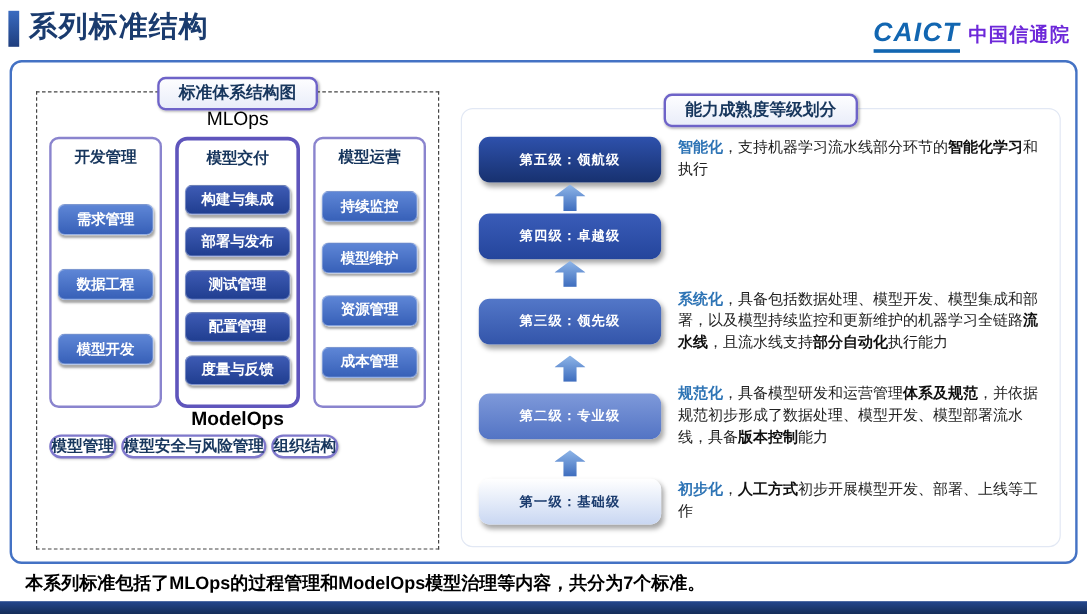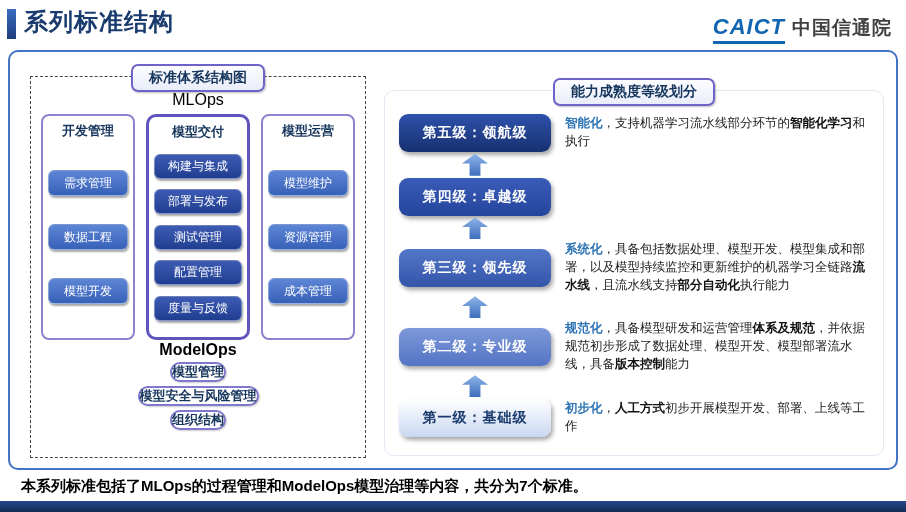--- a/index.html
+++ b/index.html
@@ -11,21 +11,21 @@
   .slide { position:relative; width:906px; height:512px; background:#fff; }
 
   
   .accent-bar { position:absolute; left:7px; top:9px; width:9px; height:30px;
     background:linear-gradient(180deg,#3A6BC0,#1F3E7E); }
   .page-title { position:absolute; left:24px; top:6px; font-size:24px; font-weight:bold;
     color:#1A3B6E; letter-spacing:1px; }
   .logo { position:absolute; right:14px; top:14px; display:flex; align-items:baseline; gap:7px; }
   .logo-caict { color:#1266B1; font-weight:bold; font-style:italic; font-size:22px; letter-spacing:1px;
     border-bottom:3px solid #1266B1; padding-bottom:1px; }
-  .logo-name { color:#404040; font-weight:bold; font-size:19px; letter-spacing:1px; }
+  .logo-name { color:#6d28d9; font-weight:bold; font-size:16px; letter-spacing:1px; }
 
   
   .main-box { position:absolute; left:8px; top:50px; width:890px; height:420px;
     border:2px solid #4472C4; border-radius:10px; background:#fff; }
 
   
   .pill-badge { padding:3px 16px; border:2px solid #6E63C8; border-radius:7px;
     background:linear-gradient(180deg,#FDFDFF,#E9EDF9); font-weight:bold; color:#17365D;
     font-size:14px; white-space:nowrap; box-shadow:1px 1px 2px rgba(0,0,0,.25); }
 
@@ -36,40 +36,40 @@
   .mlops-label { text-align:center; font-weight:normal; font-size:16px; color:#000; margin:0 0 5px; }
   .columns { display:flex; justify-content:space-between; padding:0 10px; height:226px; }
   .col-box { width:94px; border:2px solid #8A84CE; border-radius:8px; display:flex;
     flex-direction:column; background:#fff; }
   .col-box.mid { width:104px; border:3px solid #5F55BC; border-radius:10px; }
   .col-title { text-align:center; font-weight:bold; color:#17365D; font-size:13px; padding:6px 0 0; }
   .col-items { flex:1; display:flex; flex-direction:column; justify-content:space-evenly;
     align-items:center; padding:2px 4px 6px; }
   .item-btn { width:80px; height:26px; background:linear-gradient(180deg,#5E86D6,#3760B8);
     border:1px solid rgba(255,255,255,.35); border-radius:6px; color:#fff; font-size:12px;
-    font-weight:normal; display:flex; align-items:center; justify-content:center;
+    font-weight:bold; display:flex; align-items:center; justify-content:center;
     box-shadow:1px 2px 2px rgba(0,0,0,.35); }
   .col-box.mid .item-btn { width:88px; height:25px;
     background:linear-gradient(180deg,#3E5BB4,#203E90); }
   .modelops-label { text-align:center; font-weight:bold; font-size:16px; color:#000; margin:1px 0 3px; }
-  .mo-bars { display:flex; flex-direction:column; gap:4px; padding:0 10px;align-items:center; }
+  .mo-bars { display:flex; flex-direction:row; gap:4px; padding:0 10px;align-items:center; }
   .mo-bar { height:20px; border:2px solid #7F78CC; border-radius:12px; background:#fff;
     display:flex; align-items:center; justify-content:center; font-weight:bold; font-size:13px;
     color:#17365D; box-shadow:1px 1px 2px rgba(0,0,0,.2); }
 
   
   .right-panel { position:absolute; left:374px; top:38px; right:12px; bottom:12px;
     border:1px solid #E2E8F4; border-radius:10px; display:flex; flex-direction:column;
     padding:0 8px 16px; background:#fff; }
   .right-badge { margin:-13px auto 0; }
   .levels { flex:1; display:flex; flex-direction:column; justify-content:space-between;
     padding:8px 0 2px 6px; }
   .level-row { display:flex; align-items:center; gap:14px; }
   .level-btn { width:152px; height:38px; border-radius:9px; display:flex; align-items:center;
-    justify-content:center; font-size:14px; font-weight:bold; letter-spacing:1px; flex:none;
+    justify-content:center; font-size:11px; font-weight:bold; letter-spacing:1px; flex:none;
     color:#fff; box-shadow:2px 3px 4px rgba(0,0,0,.35); }
   .level-desc { font-size:12.5px; line-height:1.42; color:#222; width:312px; }
   .level-desc .kw { color:#2E74B5; font-weight:bold; }
   .level-desc .b { color:#111; font-weight:bold; }
   .arrow-row { height:22px; display:flex; }
   .up-arrow { width:26px; height:22px; margin-left:63px;
     background:linear-gradient(180deg,#8FB6E8,#3E6DBE);
     clip-path:polygon(50% 0%,100% 44%,71% 44%,71% 100%,29% 100%,29% 44%,0% 44%); }
 
   
@@ -109,20 +109,21 @@
               <div class="item-btn">构建与集成</div>
               <div class="item-btn">部署与发布</div>
               <div class="item-btn">测试管理</div>
               <div class="item-btn">配置管理</div>
               <div class="item-btn">度量与反馈</div>
             </div>
           </div>
           <div class="col-box">
             <div class="col-title">模型运营</div>
             <div class="col-items">
+              <div class="item-btn">持续监控</div>
               <div class="item-btn">模型维护</div>
               <div class="item-btn">资源管理</div>
               <div class="item-btn">成本管理</div>
             </div>
           </div>
         </div>
       <div class="modelops-label">ModelOps</div>
       <div class="mo-bars">
           <div class="mo-bar">模型管理</div>
           <div class="mo-bar">模型安全与风险管理</div>

